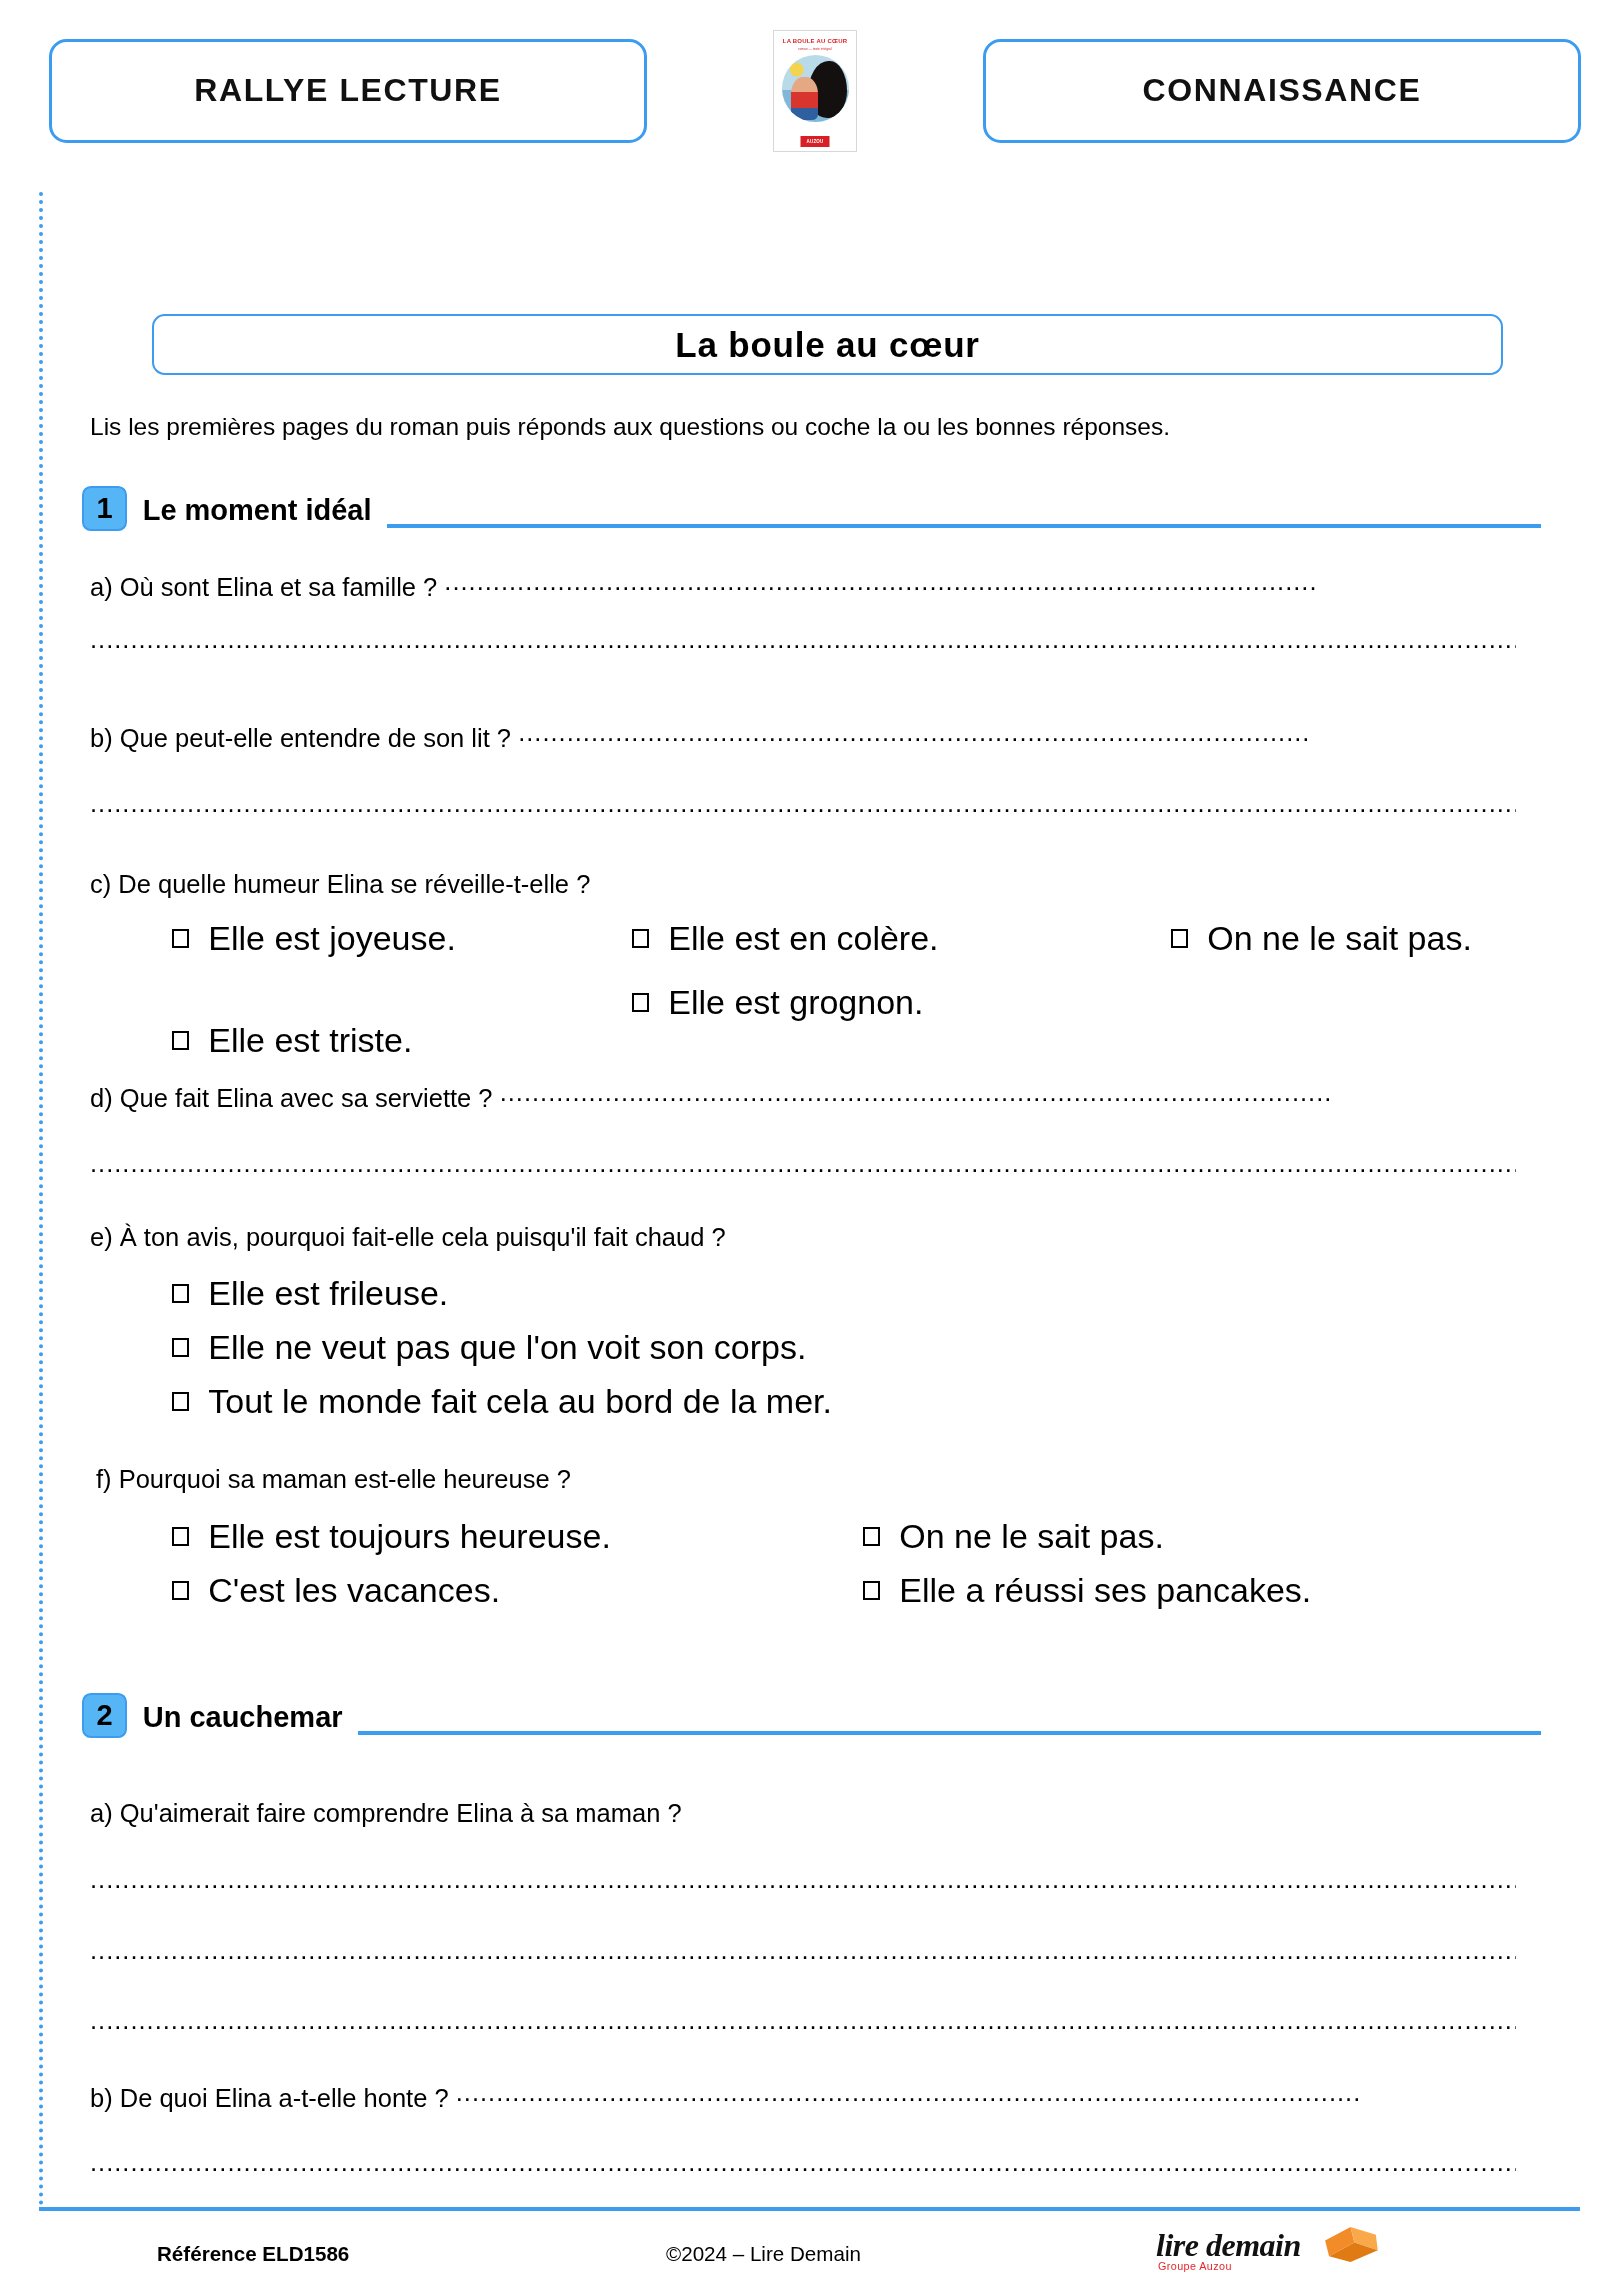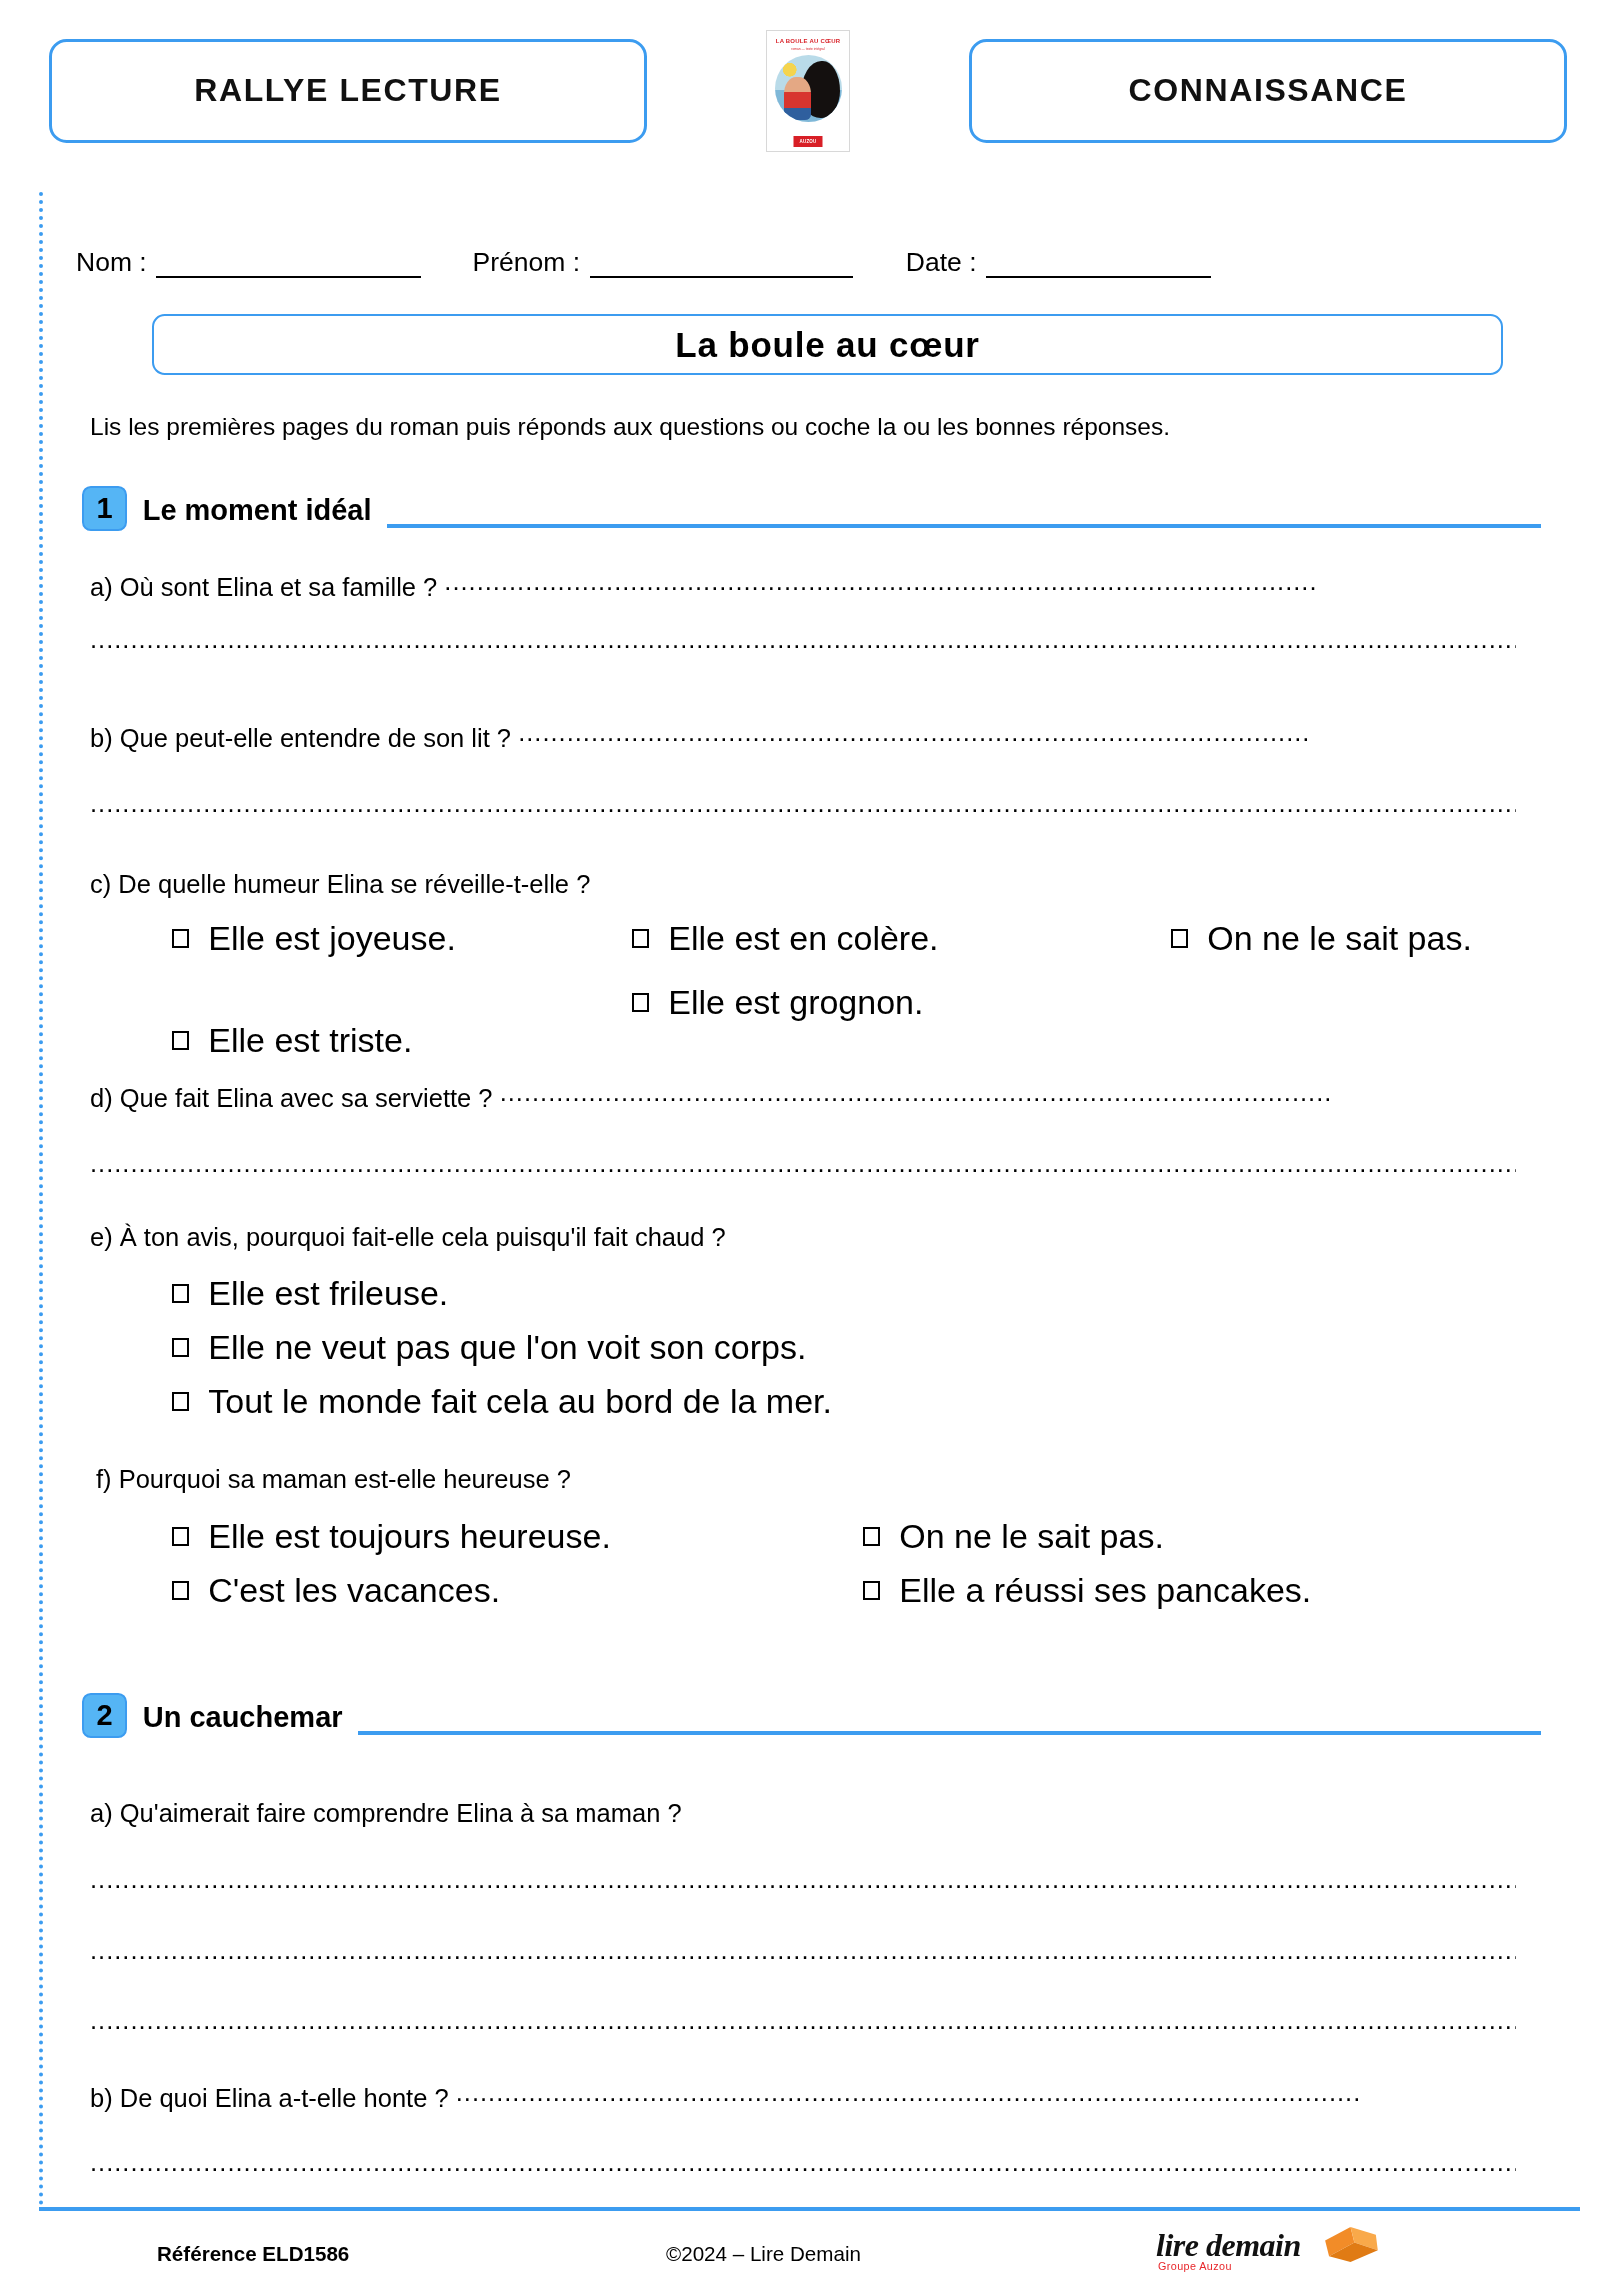--- a/index.html
+++ b/index.html
@@ -29,21 +29,21 @@
     top: 192px;
     bottom: 86px;
     width: 0;
     border-left: 4.9px dotted #3c9cf0;
   }
 
   
   .header {
     position: absolute;
     left: 49px;
-    right: 54px;
+    right: 40px;
     top: 27.4px;
     height: 127px;
     display: flex;
     align-items: center;
     justify-content: space-between;
   }
   .hdr-box {
     width: 598px;
     height: 104px;
     border: 3.9px solid #3c9cf0;
@@ -330,36 +330,20 @@
       <div class="cover-sub">roman — texte intégral</div>
       <div class="cover-art"></div>
       <div class="cover-strip">AUZOU</div>
     </div>
 
     <div class="hdr-box">
       <span>CONNAISSANCE</span>
     </div>
   </div>
 
-  <div class="ident">
-    <div class="field">
-      <span class="lbl">Nom :</span>
-      <span class="blank blank-nom"></span>
-    </div>
-    <div class="gap-a"></div>
-    <div class="field">
-      <span class="lbl">Prénom :</span>
-      <span class="blank blank-prenom"></span>
-    </div>
-    <div class="gap-b"></div>
-    <div class="field">
-      <span class="lbl">Date :</span>
-      <span class="blank blank-date"></span>
-    </div>
-  </div>
 
   <div class="title-banner">
     <span>La boule au cœur</span>
   </div>
 
   <div class="instruction">Lis les premières pages du roman puis réponds aux questions ou coche la ou les bonnes réponses.</div>
 
   <div class="section-head" style="top:486px;">
     <div class="sec-badge">1</div>
     <div class="sec-title">Le moment idéal</div>

